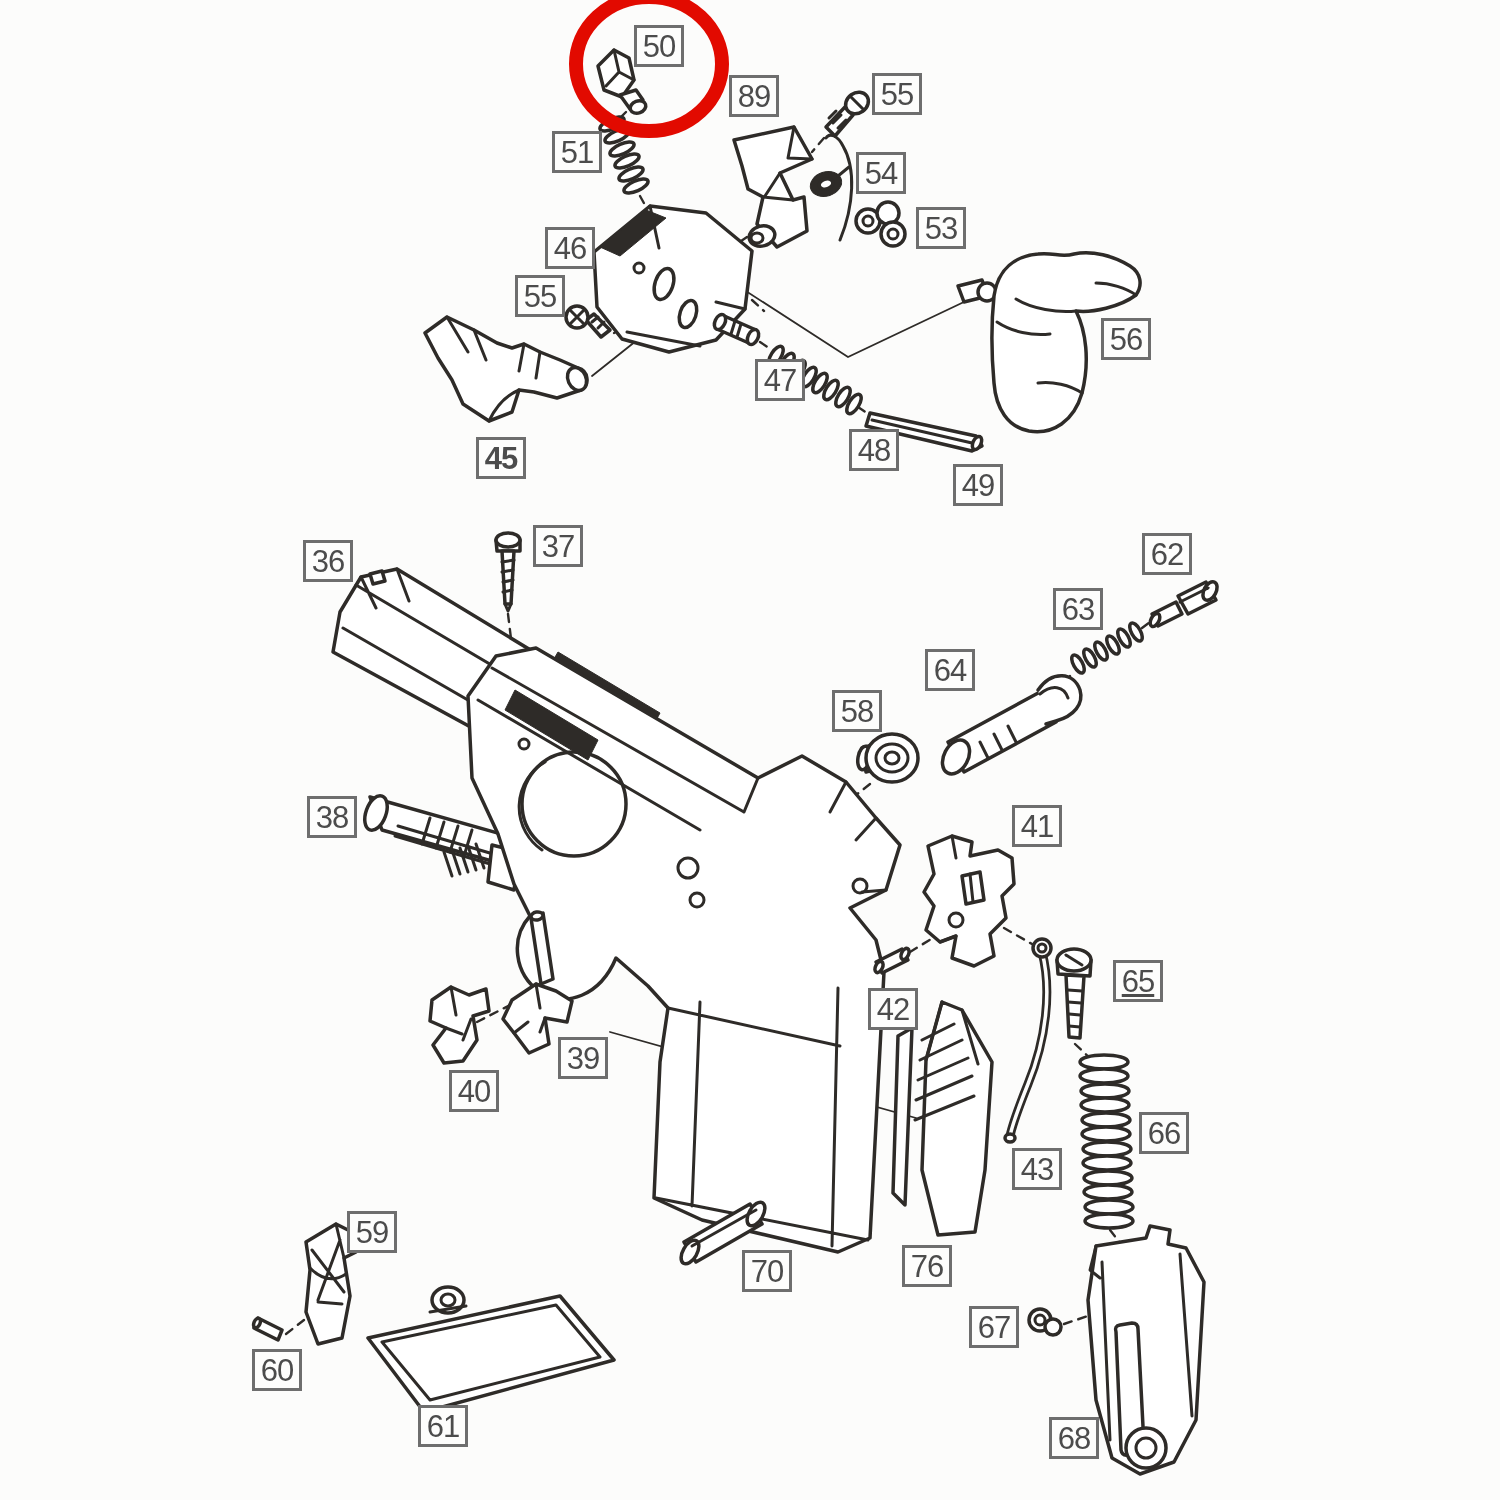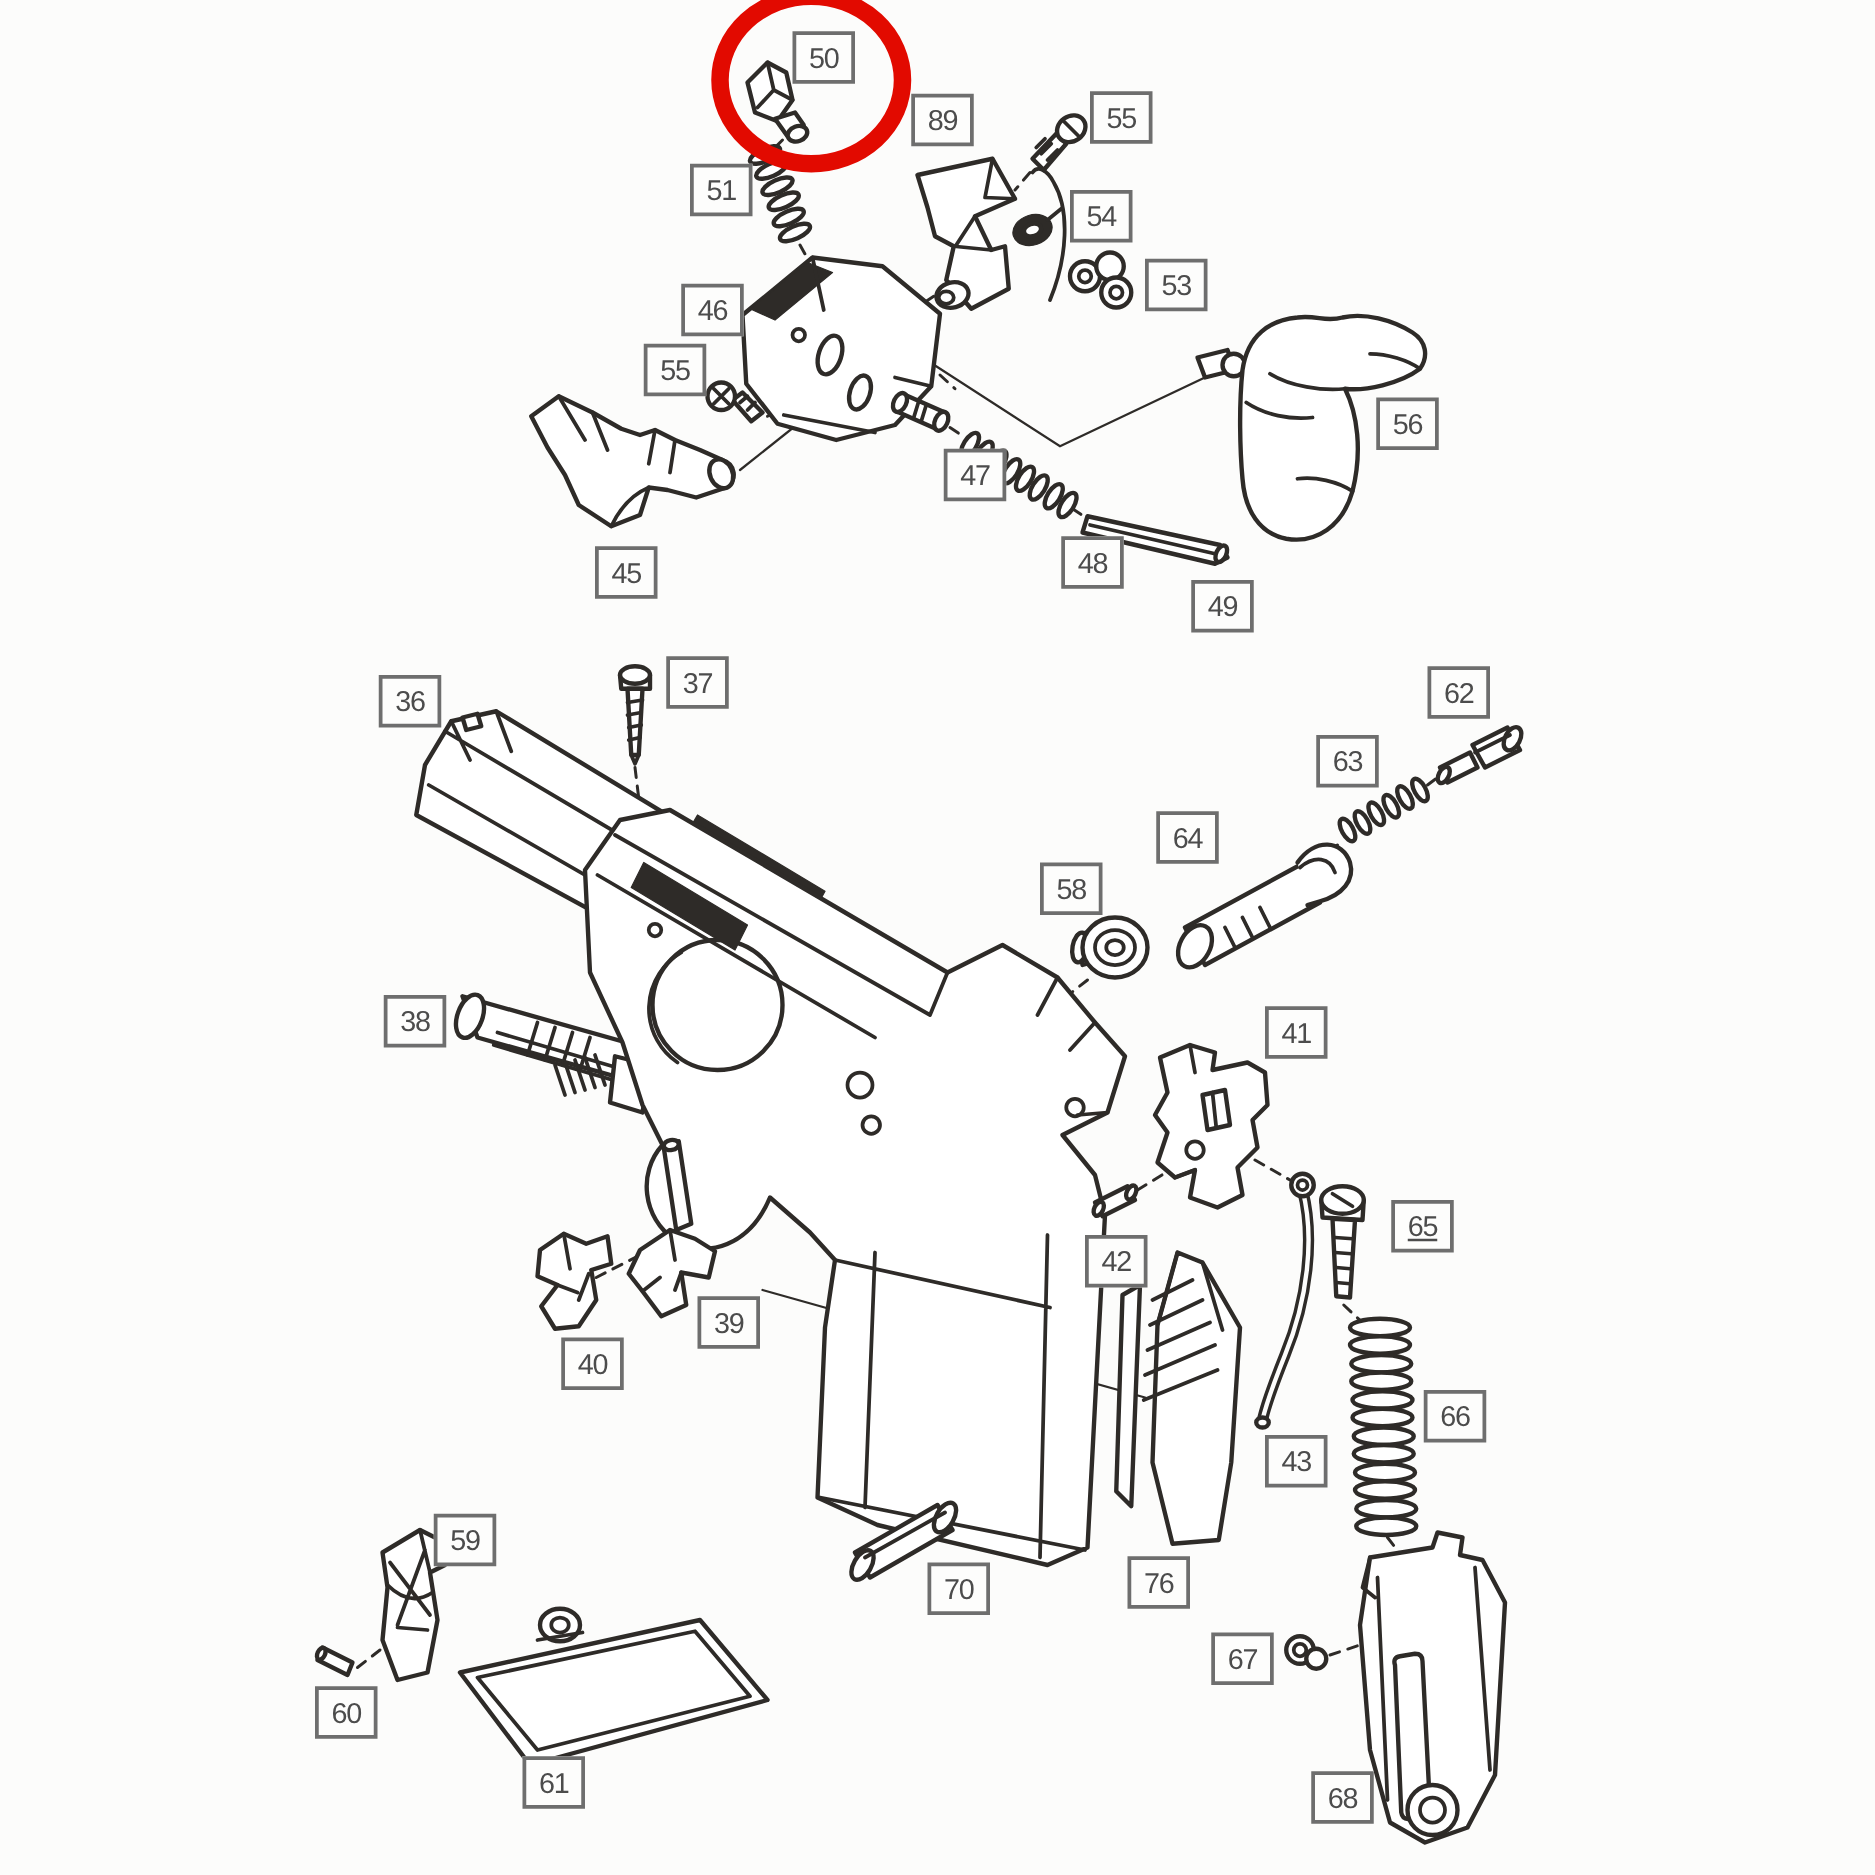--- a/index.html
+++ b/index.html
@@ -25,21 +25,21 @@
   .thick{fill:none;stroke:var(--ink);stroke-width:9;stroke-linecap:round;}
   .hollow{fill:none;stroke:#fdfdfc;stroke-width:3.5;stroke-linecap:round;}
   #labels{position:absolute;left:0;top:0;width:100%;height:100%;}
   .plabel{
     position:absolute;box-sizing:border-box;
     min-width:50px;height:42px;padding:0 4px;
     border:3px solid var(--label-border);
     background:var(--label-fill);
     color:var(--label-text);
     display:flex;align-items:center;justify-content:center;
-    font-size:23px;line-height:1;letter-spacing:-1px;
+    font-size:31px;line-height:1;letter-spacing:-1px;
   }
   #highlight-circle{fill:none;stroke:var(--highlight);}
 </style>
 </head>
 <body>
 
 <div id="stage">
   <svg id="art" viewBox="0 0 1500 1500" xmlns="http://www.w3.org/2000/svg">
 
     <g>
@@ -351,21 +351,21 @@
       <div class="plabel" style="left: 729px; top: 75px;">89</div>
       <div class="plabel" style="left: 872px; top: 73px;">55</div>
       <div class="plabel" style="left: 552px; top: 131px;">51</div>
       <div class="plabel" style="left: 856px; top: 152px;">54</div>
       <div class="plabel" style="left: 545px; top: 207px; margin-top: 20px;">46</div>
       <div class="plabel" style="left: 916px; top: 207px;">53</div>
       <div class="plabel" style="left: 515px; top: 275px;">55</div>
       <div class="plabel" style="left: 1101px; top: 318px;">56</div>
       <div class="plabel" style="left: 755px; top: 359px;">47</div>
       <div class="plabel" style="left: 849px; top: 429px;">48</div>
-      <div class="plabel" style="left: 476px; top: 437px;">45</div>
+      <div class="plabel" style="left: 476px; top: 437px; font-weight: bold;">45</div>
       <div class="plabel" style="left: 953px; top: 464px;">49</div>
       <div class="plabel" style="left: 533px; top: 525px;">37</div>
       <div class="plabel" style="left: 1142px; top: 533px;">62</div>
       <div class="plabel" style="left: 303px; top: 540px;">36</div>
       <div class="plabel" style="left: 1053px; top: 588px;">63</div>
       <div class="plabel" style="left: 925px; top: 649px;">64</div>
       <div class="plabel" style="left: 832px; top: 690px;">58</div>
       <div class="plabel" style="left: 307px; top: 752px; margin-top: 44px;">38</div>
       <div class="plabel" style="left: 1012px; top: 805px;">41</div>
       <div class="plabel" style="left: 1113px; top: 960px; text-decoration: underline;">65</div>

